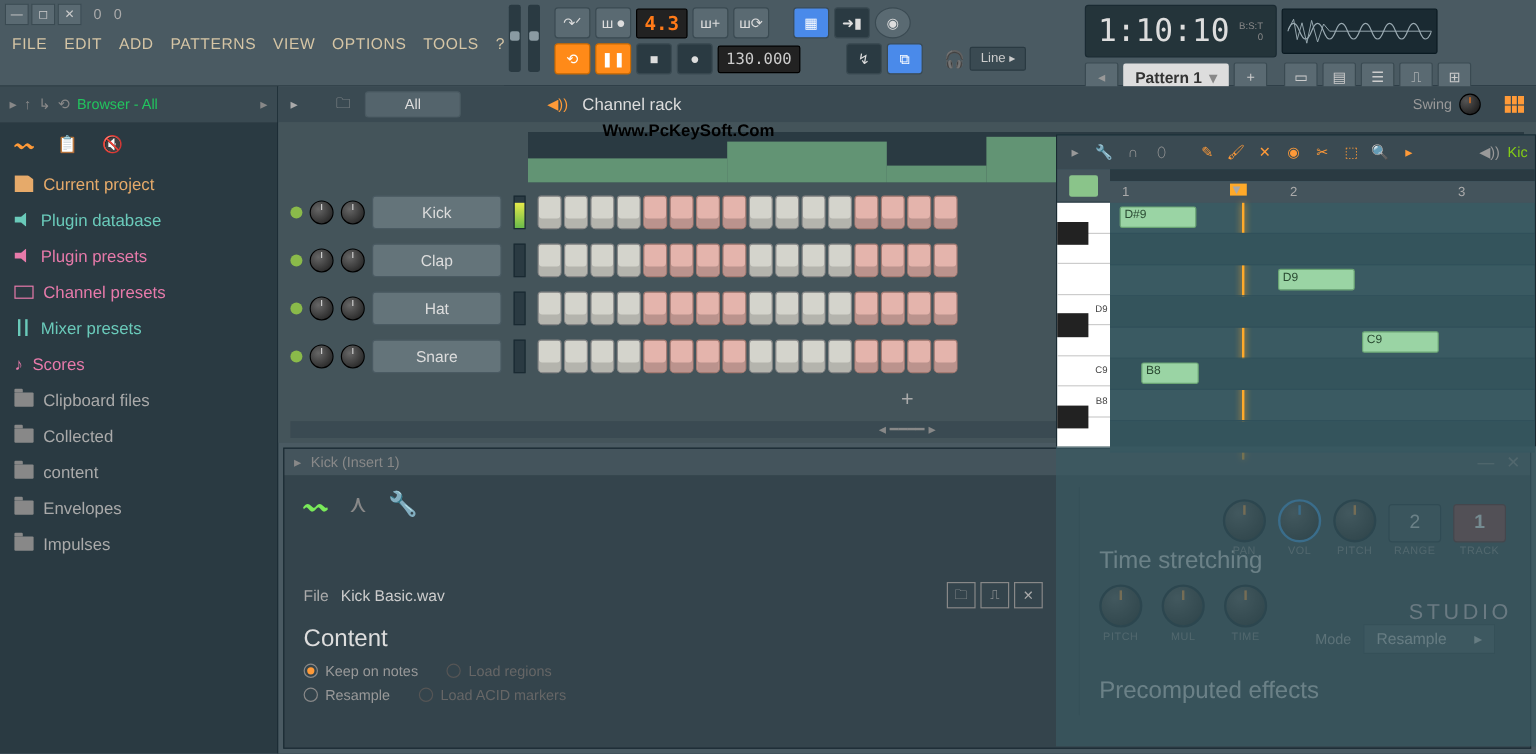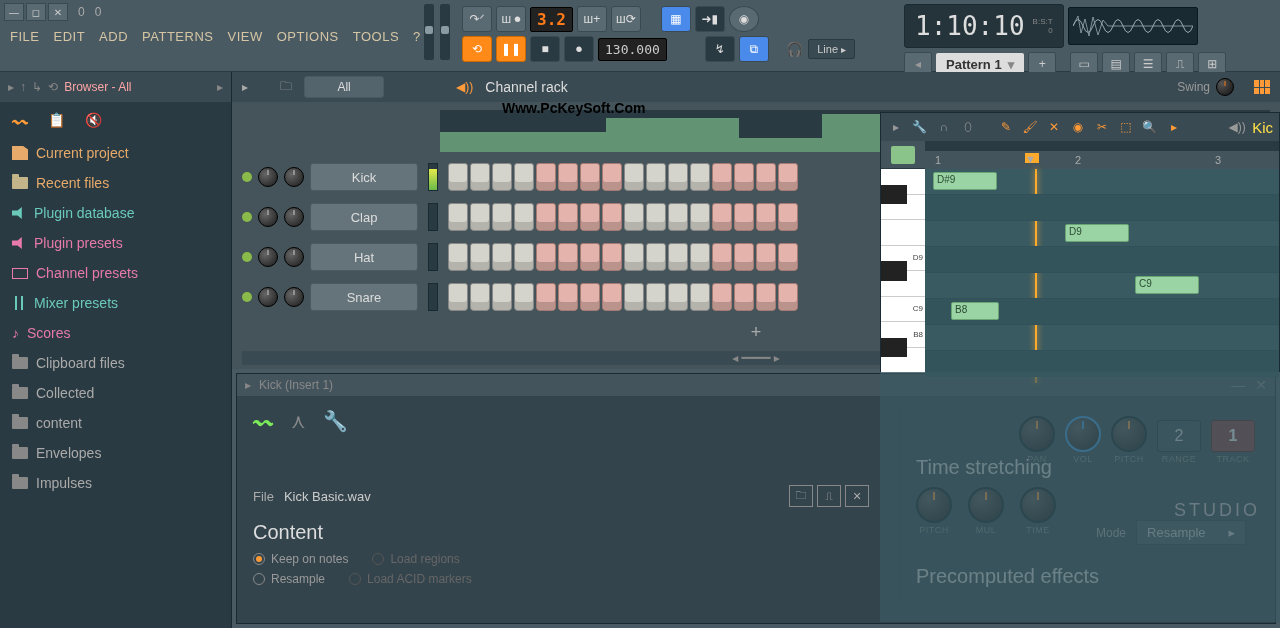--- a/index.html
+++ b/index.html
@@ -37,21 +37,21 @@
 .bst { color: #888; font-size: 8px; line-height:9px;}
 .waveform { width: 130px; height: 38px; background: #1a2a32; border: 1px solid #0a1a22; border-radius: 2px; display:flex; align-items:center; justify-content:center; }
 .wave-svg { width: 120px; height: 30px; }
 .pattern-box { background: #ddd; color: #333; padding: 4px 10px; border-radius: 2px; font-size: 13px; font-weight: bold; display:inline-flex; align-items:center; gap:6px; }
 .sm-icon-btn { width: 28px; height: 24px; background: #5a6a72; border: 1px solid #3a4a52; border-radius: 2px; display:inline-flex; align-items:center; justify-content:center; cursor:pointer; }
 
 
 .main { display: flex; height: 556px; }
 .sidebar { width: 232px; background: #2a3a42; display: flex; flex-direction: column; border-right: 1px solid #1a2a32; }
 .sidebar-head { display: flex; align-items: center; gap: 6px; padding: 6px 8px; background: #3a4a52; height: 30px; }
-.sidebar-head-text { color: #fca5a5; font-size: 12px; }
+.sidebar-head-text { color: #22c55e; font-size: 12px; }
 .sidebar-toolbar { display: flex; gap: 20px; padding: 8px 12px; align-items: center; height: 36px; }
 .side-item { display: flex; align-items: center; gap: 8px; padding: 7px 12px; cursor: pointer; font-size: 14px; }
 .side-icon { width: 16px; height: 14px; flex-shrink: 0; }
 .side-icon.doc { background: #e6aa6a; clip-path: polygon(0 0, 70% 0, 100% 25%, 100% 100%, 0 100%); }
 .side-icon.folder { width:16px; height:12px; background: #888; border-radius: 1px; position:relative; }
 .side-icon.folder::before { content:""; position:absolute; top:-3px; left:0; width:7px; height:3px; background:#888; border-radius:1px 1px 0 0;}
 .side-icon.folder.tan { background: #c4b48a; }
 .side-icon.folder.tan::before { background:#c4b48a; }
 .side-icon.folder.green { background: #8aba6a; }
 .side-icon.folder.green::before { background:#8aba6a; }
@@ -184,21 +184,21 @@
   <div class="topbar-mid">
     <div class="row">
       <div class="vslider-group">
         <div class="vslider"></div>
         <div class="vslider"></div>
       </div>
       <div style="display:flex; flex-direction:column; gap:4px;">
         <div class="row">
           <span class="tool-btn">↷ᐟ</span>
           <span class="tool-btn">ш ⏺</span>
-          <span class="digital">3.2</span>
+          <span class="digital">4.3</span>
           <span class="tool-btn">ш+</span>
           <span class="tool-btn">ш⟳</span>
           <span style="width:12px;"></span>
           <span class="tool-btn" style="background:#4a8aea; color:#fff;">▦</span>
           <span class="tool-btn dark">➜▮</span>
           <span class="tool-btn" style="border-radius:50%; width:30px;">◉</span>
         </div>
         <div class="row">
           <span class="tool-btn orange">⟲</span>
           <span class="tool-btn orange">❚❚</span>
@@ -262,24 +262,20 @@
     </div>
     <div class="sidebar-toolbar">
       <span style="color:#ff9a38; font-size:16px;">〰</span>
       <span style="color:#999; font-size:14px;">📋</span>
       <span style="color:#999; font-size:14px;">🔇</span>
     </div>
     <div id="side-list">
         <div class="side-item">
           <span class="side-icon doc"></span>
           <span class="c-tan">Current project</span>
-        </div>
-        <div class="side-item">
-          <span class="side-icon folder tan"></span>
-          <span class="c-tan">Recent files</span>
         </div>
         <div class="side-item">
           <span class="side-icon snd"></span>
           <span class="c-cyan">Plugin database</span>
         </div>
         <div class="side-item">
           <span class="side-icon snd pink"></span>
           <span class="c-pink">Plugin presets</span>
         </div>
         <div class="side-item">
@@ -563,21 +559,21 @@
     <span style="width:8px;"></span>
     <span class="pl-tool">✎</span>
     <span class="pl-tool">🖌</span>
     <span class="pl-tool">✕</span>
     <span class="pl-tool">◉</span>
     <span class="pl-tool">✂</span>
     <span class="pl-tool">⬚</span>
     <span class="pl-tool">🔍</span>
     <span class="pl-tool">▸</span>
     <span class="pl-tool gray" style="margin-left:auto;">◀))</span>
-    <span style="color:#fde047; font-size:15px;">Kic</span>
+    <span style="color:#84cc16; font-size:12px;">Kic</span>
   </div>
   <div class="pl-body">
     <div style="display:flex; flex-direction:column; width:44px;">
       <div class="pl-track-head" style="height:28px; display:flex; align-items:center; justify-content:center;">
         <div style="width:24px; height:18px; background:#8ac48a; border-radius:2px;"></div>
       </div>
       <div class="pl-keys" style="flex:1; position:relative;">
         <div class="pl-key"></div>
           <div class="pl-key black"></div>
           <div class="pl-key"></div>

